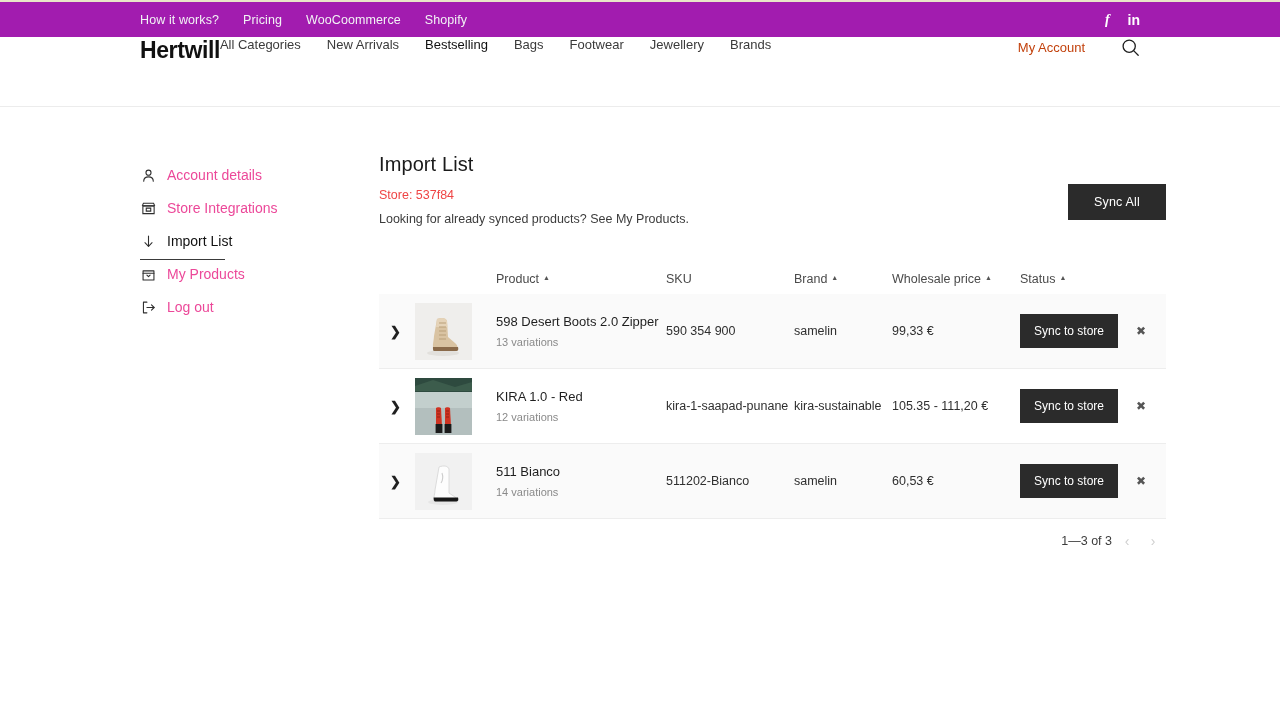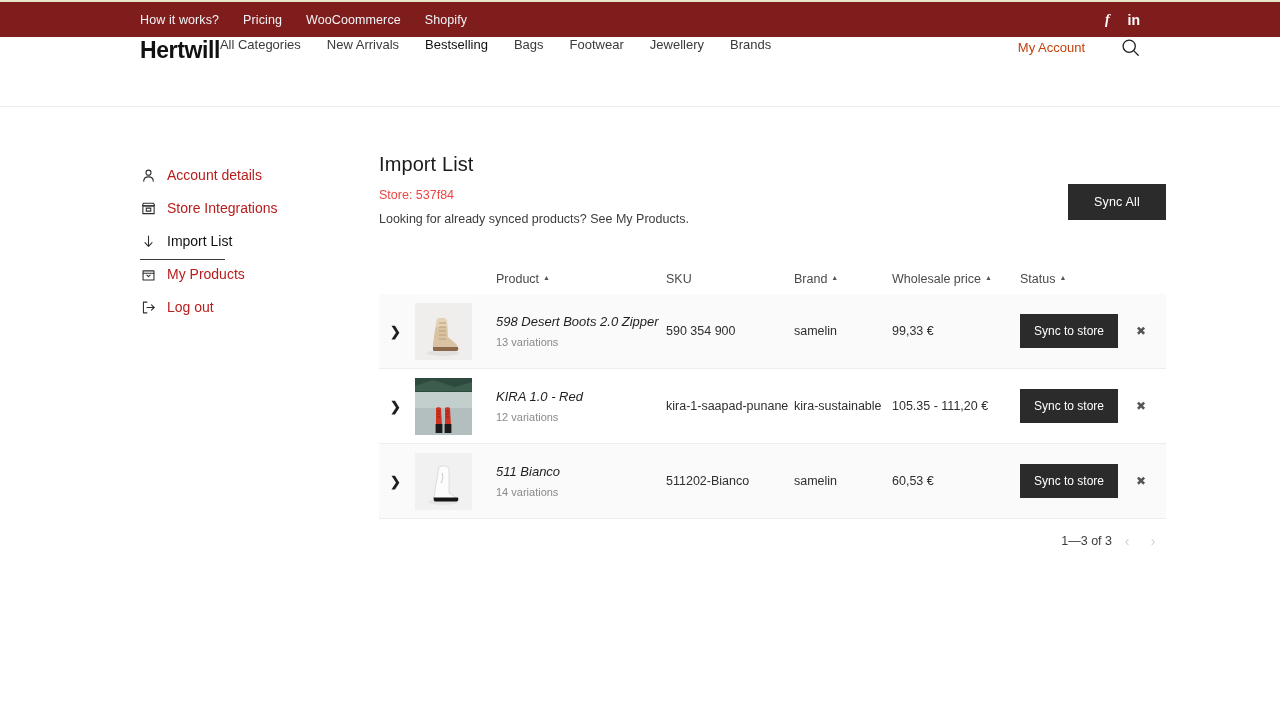--- a/index.html
+++ b/index.html
@@ -7,21 +7,21 @@
     width: 1280px; height: 720px;
     background: #ffffff;
     font-family: "Liberation Sans", sans-serif;
     color: #2b2b2b;
     overflow: hidden;
   }
 
   
   .topbar {
     height: 37px;
-    background: #7f1d1d;
+    background: #a21caf;
     border-top: 2px solid #e8e6c8;
     display: flex;
     align-items: center;
     padding: 0 140px 0 140px;
     position: relative;
   }
   .topbar-links { display: flex; align-items: center; gap: 24px; }
   .topbar-links a {
     color: #f2f3f5;
     font-size: 12.5px;
@@ -107,21 +107,21 @@
     cursor: pointer;
     position: relative;
   }
   .side-item .side-ico {
     width: 16px; height: 16px;
     display: flex; align-items: center; justify-content: center;
     flex: 0 0 16px;
   }
   .side-item .side-lbl {
     font-size: 14px;
-    color: #b91c1c;
+    color: #ec4899;
     white-space: nowrap;
   }
   .side-item.active .side-lbl { color: #111; }
   .side-item.active::after {
     content: "";
     position: absolute;
     left: 0; bottom: -3px;
     width: 85px; height: 1px;
     background: #3a3a3a;
   }
@@ -198,21 +198,21 @@
     padding-left: 11px;
     font-weight: bold;
   }
   .thumb {
     width: 57px; height: 57px;
     background: #f0f0f0;
     position: relative;
     overflow: hidden;
   }
   .thumb svg { display: block; }
-  .prod-name { font-size: 13px; color: #1f1f1f; margin-bottom: 5px; line-height: 1.25; font-style: italic; }
+  .prod-name { font-size: 13px; color: #1f1f1f; margin-bottom: 5px; line-height: 1.25; }
   .prod-var  { font-size: 11px; color: #8a8a8a; }
   .cell-txt  { font-size: 12.5px; color: #2f2f2f; }
   .status-cell { display: flex; align-items: center; gap: 0; }
   .sync-btn {
     background: #2b2b2b;
     color: #ffffff;
     border: none;
     font-family: inherit;
     font-size: 12px;
     padding: 10px 14px;

